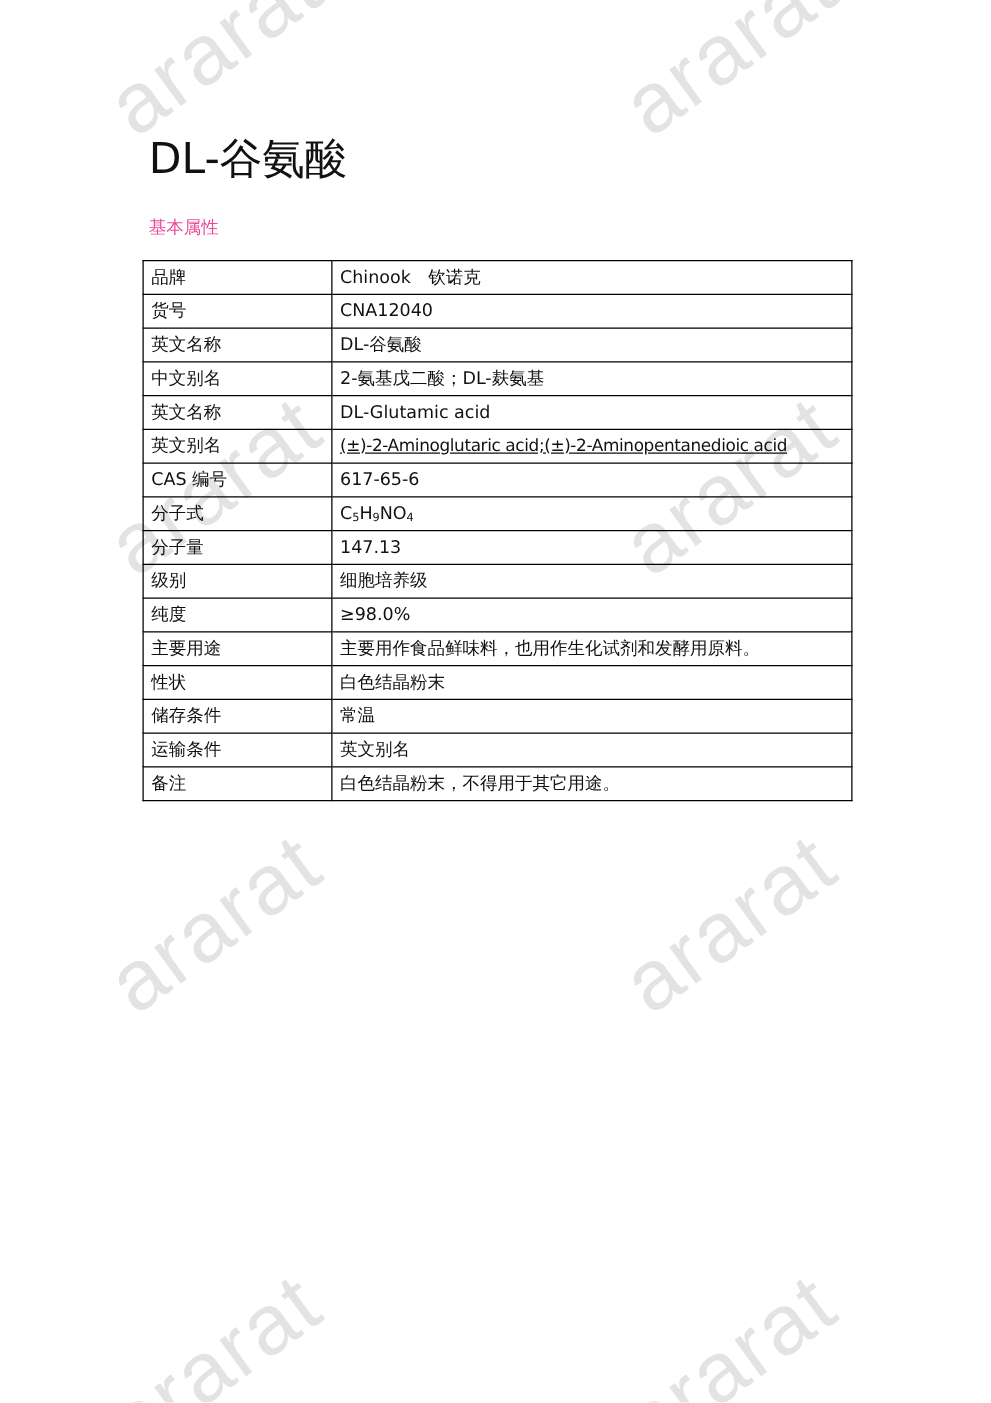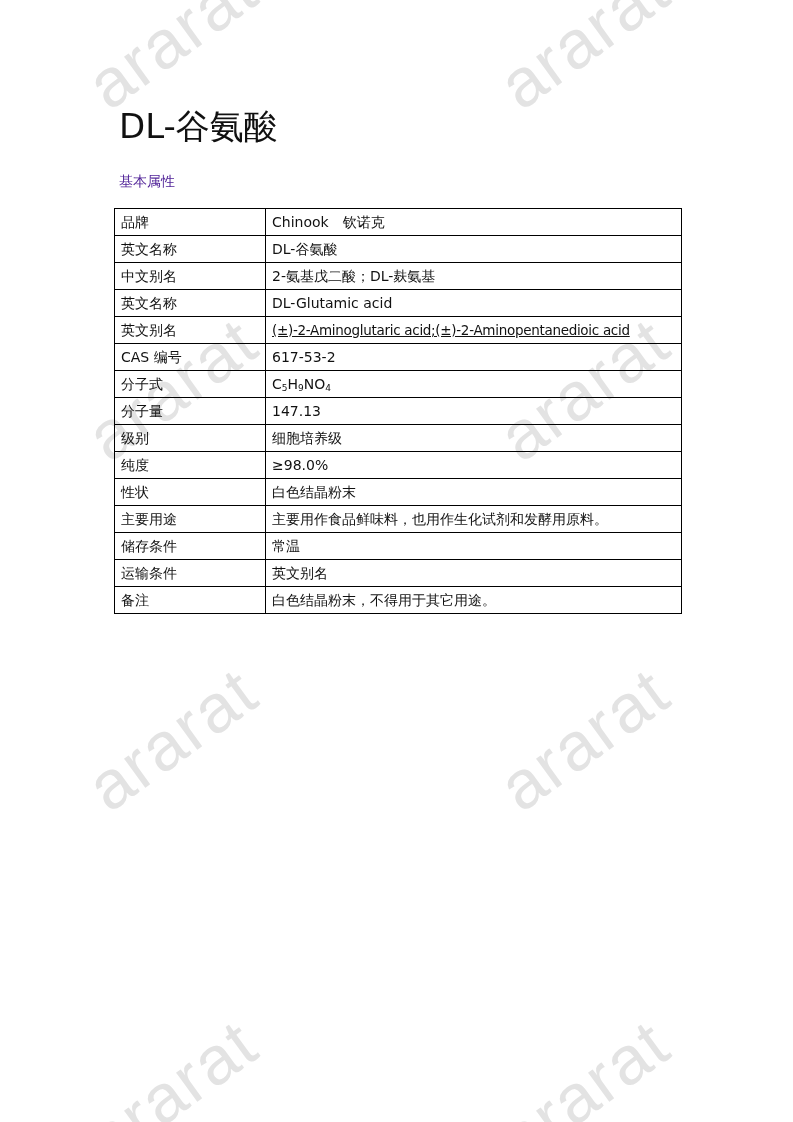--- a/index.html
+++ b/index.html
@@ -10,21 +10,21 @@
     .watermark {
       position: absolute; font-family: "Liberation Sans", "DejaVu Sans", sans-serif;
       font-size: 68px; color: #e3e3e3; transform: rotate(-36deg); transform-origin: left bottom;
       letter-spacing: 2px; z-index: 0; white-space: nowrap; pointer-events: none;
     }
     .title {
       position: absolute; left: 119px; top: 104px; font-size: 34px; margin: 0; font-weight: normal;
       color: #111; z-index: 1; letter-spacing: 0px;
     }
     .subtitle {
-      position: absolute; left: 119px; top: 173px; font-size: 14px; color: #4c1d95; z-index: 1;
+      position: absolute; left: 119px; top: 173px; font-size: 14px; color: #ec4899; z-index: 1;
     }
     table.props {
       position: absolute; left: 114px; top: 208px; width: 568px; border-collapse: collapse; z-index: 1;
       font-size: 14px;
     }
     table.props td {
       border: 1px solid #000; height: 26px; padding: 0 0 0 6px; line-height: 26px; white-space: nowrap;
     }
     table.props td.k { width: 144px; }
     sub { font-size: 9px; vertical-align: -2px; line-height: 0; }
@@ -44,62 +44,66 @@
 <h1 class="title">DL-谷氨酸</h1>
 <div class="subtitle">基本属性</div>
 
 <table class="props">
   <tbody>
     <tr>
       <td class="k">品牌</td>
       <td>Chinook　钦诺克</td>
     </tr>
     <tr>
+      <td class="k">货号</td>
+      <td>CNA12040</td>
+    </tr>
+    <tr>
       <td class="k">英文名称</td>
       <td>DL-谷氨酸</td>
     </tr>
     <tr>
       <td class="k">中文别名</td>
       <td>2-氨基戊二酸；DL-麸氨基</td>
     </tr>
     <tr>
       <td class="k">英文名称</td>
       <td>DL-Glutamic acid</td>
     </tr>
     <tr>
       <td class="k">英文别名</td>
       <td style="font-size:13.5px; letter-spacing:-0.3px;text-decoration:underline;">(±)-2-Aminoglutaric acid;(±)-2-Aminopentanedioic acid</td>
     </tr>
     <tr>
       <td class="k">CAS 编号</td>
-      <td>617-53-2</td>
+      <td>617-65-6</td>
     </tr>
     <tr>
       <td class="k">分子式</td>
       <td><span>C</span><sub>5</sub><span>H</span><sub>9</sub><span>NO</span><sub>4</sub></td>
     </tr>
     <tr>
       <td class="k">分子量</td>
       <td>147.13</td>
     </tr>
     <tr>
       <td class="k">级别</td>
       <td>细胞培养级</td>
     </tr>
     <tr>
       <td class="k">纯度</td>
       <td>≥98.0%</td>
     </tr>
     <tr>
+      <td class="k">主要用途</td>
+      <td>主要用作食品鲜味料，也用作生化试剂和发酵用原料。</td>
+    </tr>
+    <tr>
       <td class="k">性状</td>
       <td>白色结晶粉末</td>
-    </tr>
-    <tr>
-      <td class="k">主要用途</td>
-      <td>主要用作食品鲜味料，也用作生化试剂和发酵用原料。</td>
     </tr>
     <tr>
       <td class="k">储存条件</td>
       <td>常温</td>
     </tr>
     <tr>
       <td class="k">运输条件</td>
       <td>英文别名</td>
     </tr>
     <tr>

